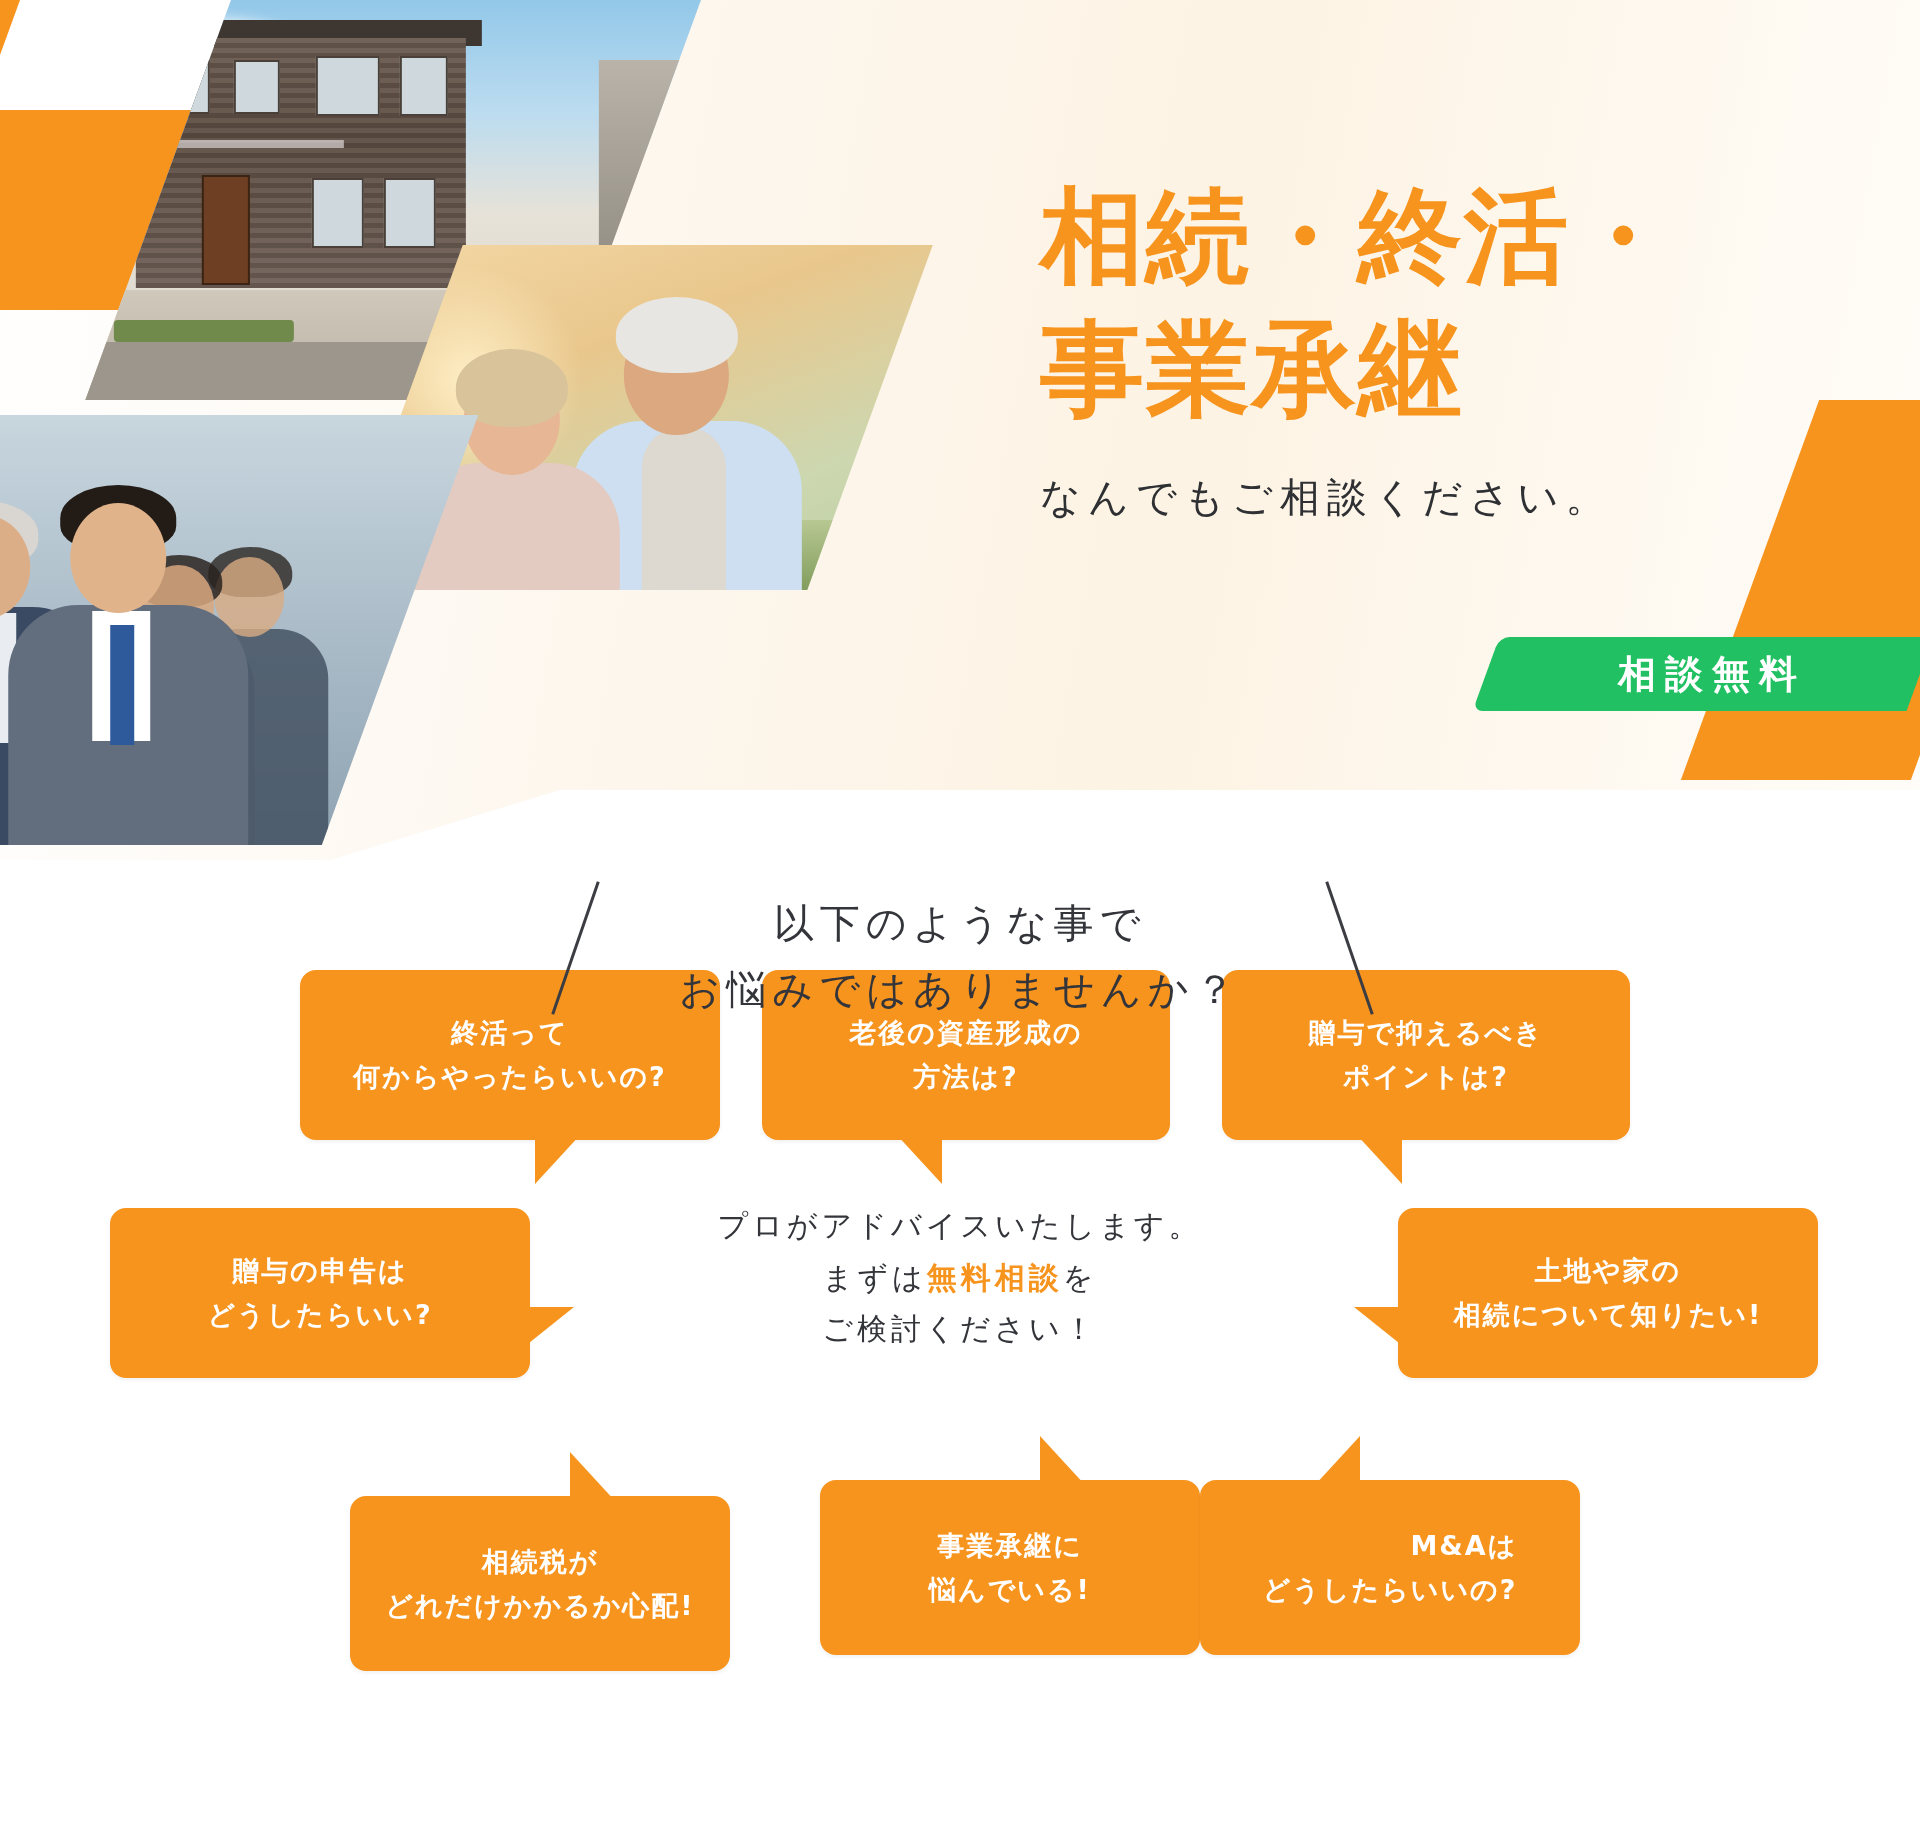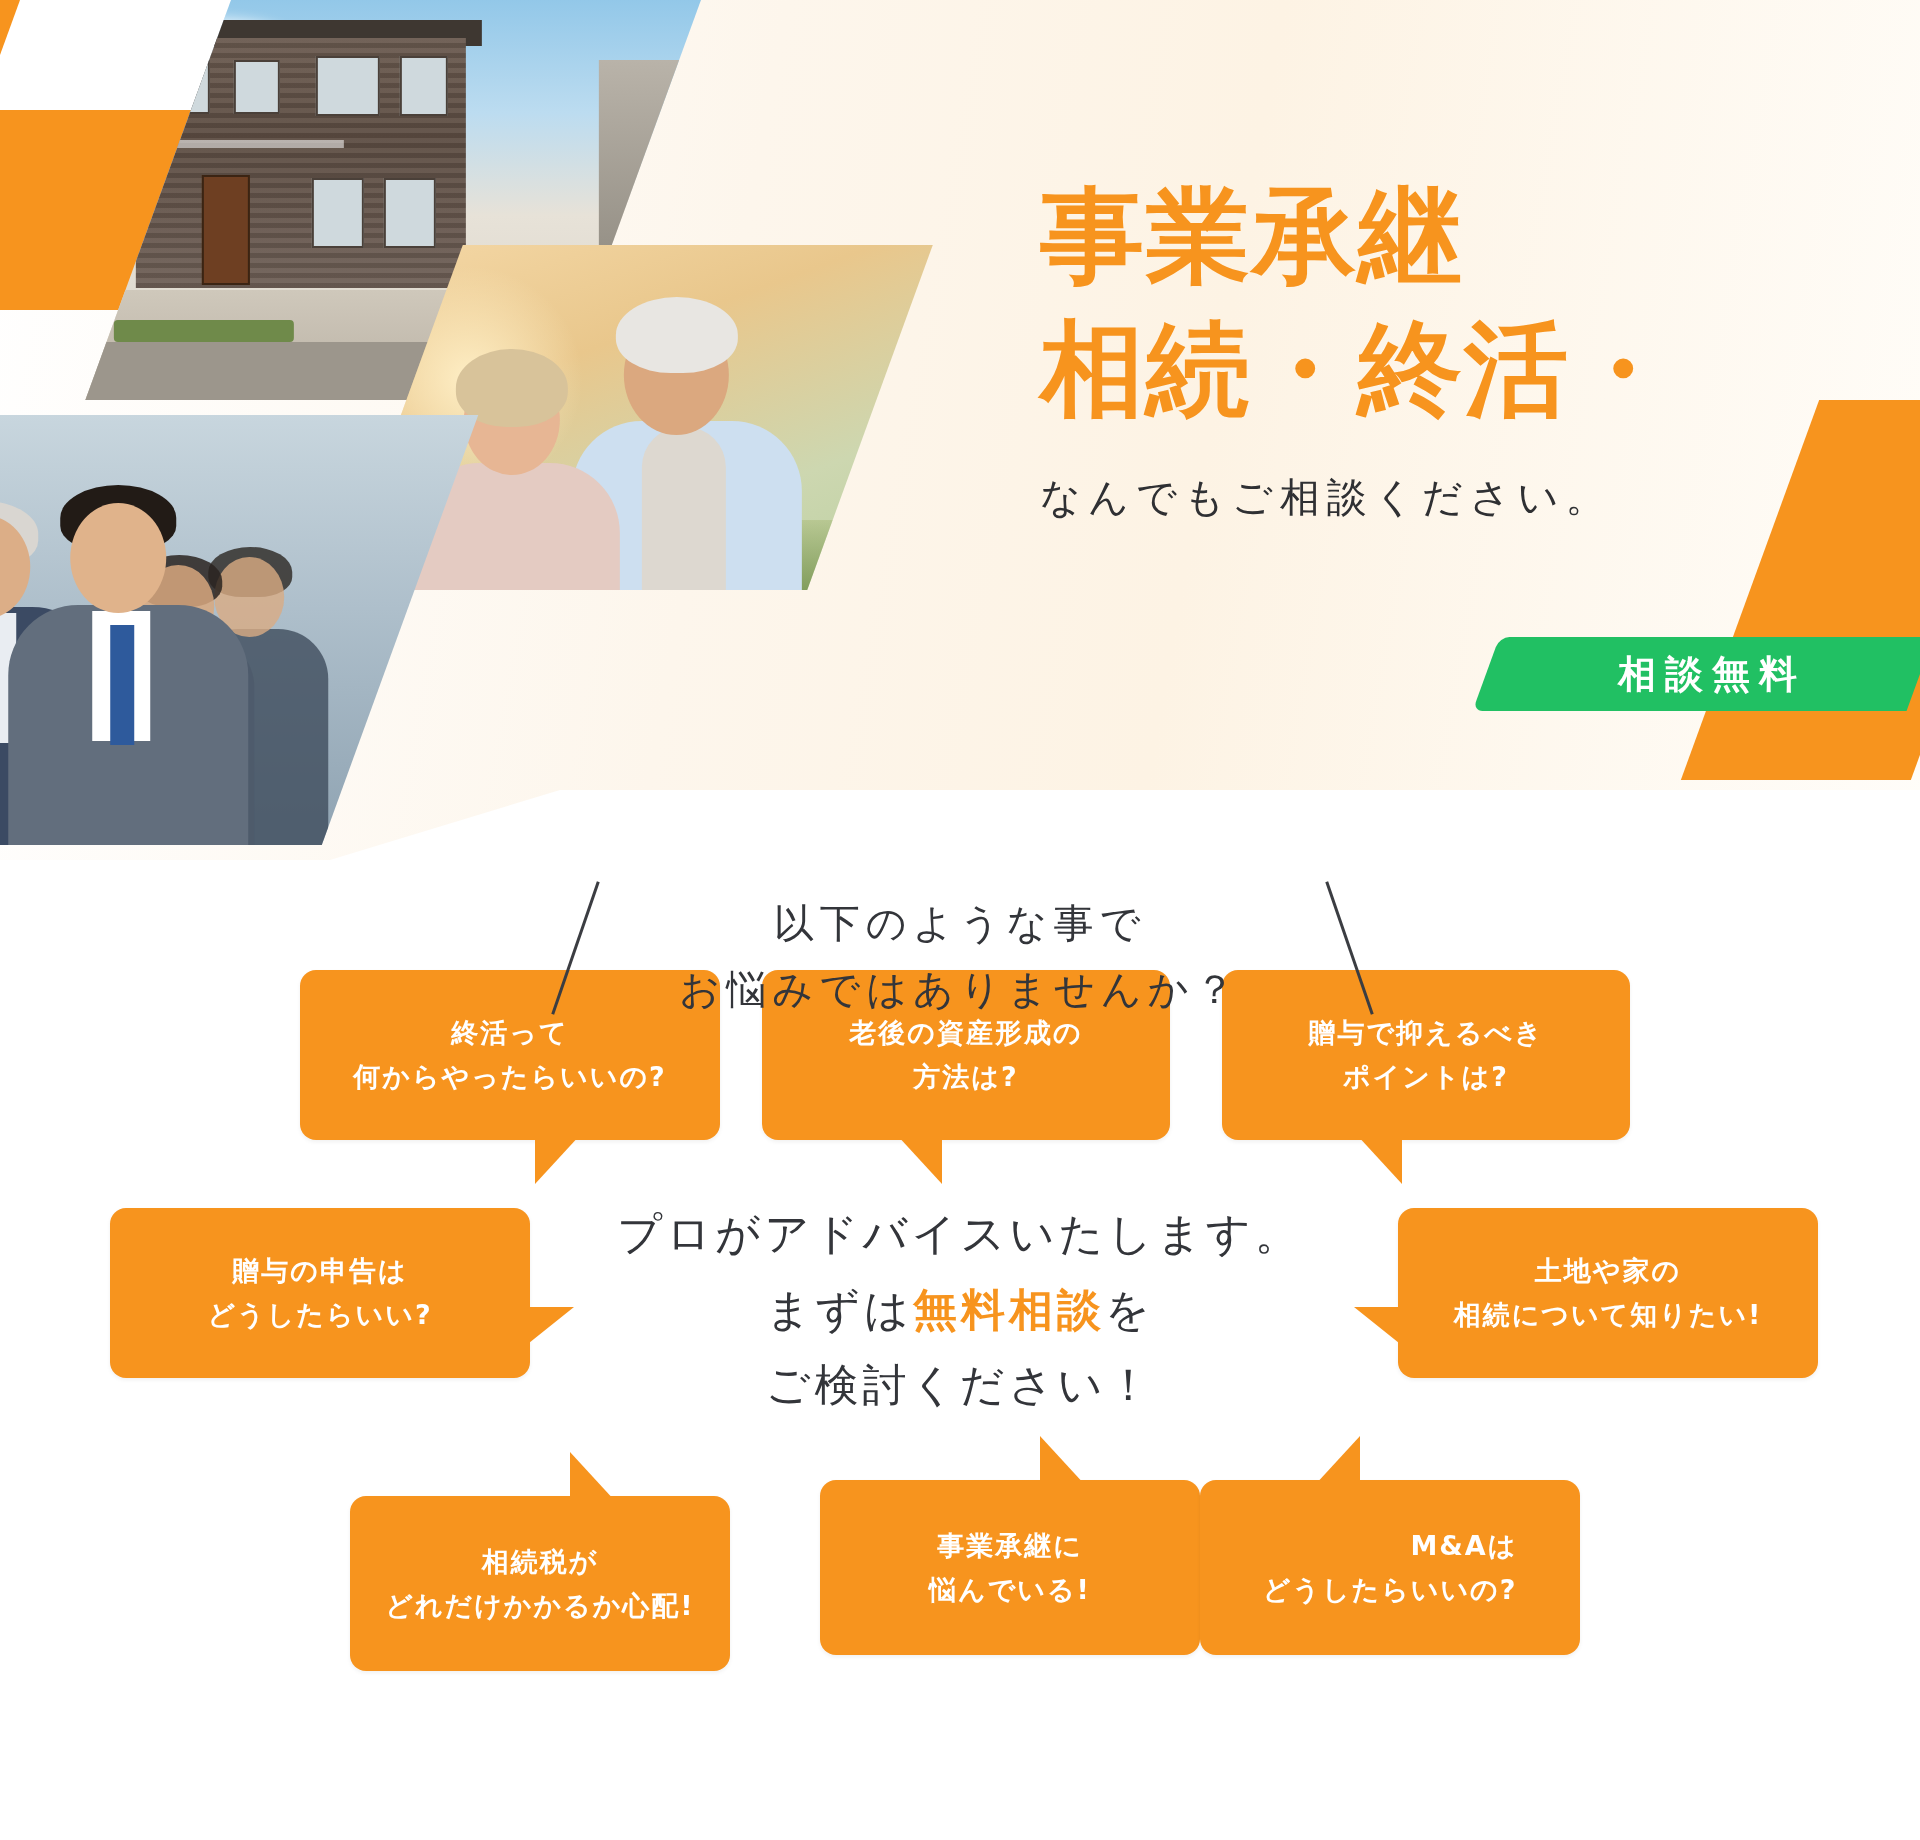--- a/index.html
+++ b/index.html
@@ -282,22 +282,22 @@
     border-left: 46px solid transparent;
     border-bottom: 50px solid #f7941e;
   }
 
   .center-msg {
     position: absolute;
     left: 560px;
     top: 340px;
     width: 800px;
     text-align: center;
-    font-family: Liberation Mono, monospace;
-    font-size: 44px;
+    font-family: Liberation Sans, sans-serif;
+    font-size: 30px;
     font-weight: 500;
     color: #33353a;
     line-height: 1.72;
     letter-spacing: 4px;
     z-index: 4;
   }
   .hl { color: #f7941e; font-weight: 700; }
 
   .bub-1 { left: 300px; top: 110px; width: 420px; height: 170px; }
   .bub-2 { left: 762px; top: 110px; width: 408px; height: 170px; }
@@ -377,22 +377,22 @@
         <div class="m-p p2-suit"></div>
         <div class="m-p p2-shirt"></div>
         <div class="m-p p2-tie"></div>
         <div class="m-p p2-hair"></div>
         <div class="m-p p2-head"></div>
       </div>
     </div>
   </div>
 
   <div class="hero-text">
+    <div class="hero-title">相続・終活・</div>
     <div class="hero-title">事業承継</div>
-    <div class="hero-title">相続・終活・</div>
     <div class="hero-sub">なんでもご相談ください。</div>
   </div>
 
   <div class="free-badge">
     <span>相談無料</span>
   </div>
 </section>
 
 <section class="problems">
 

